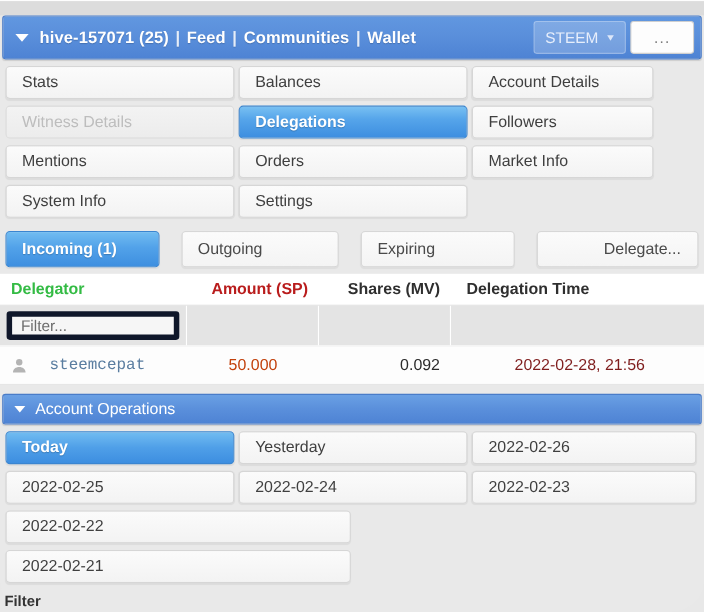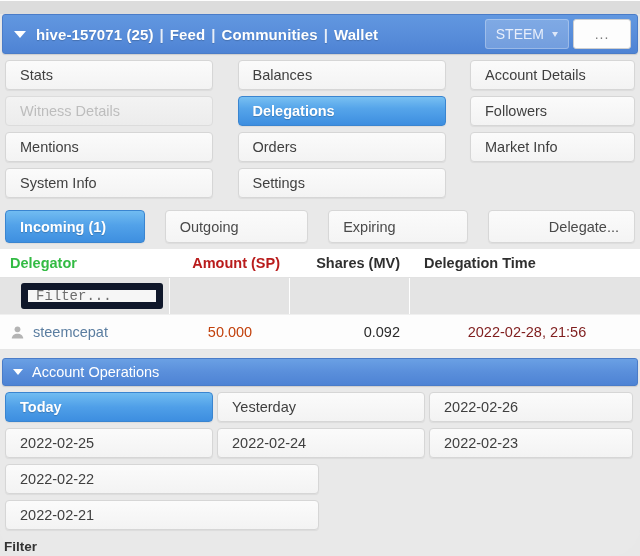--- a/index.html
+++ b/index.html
@@ -106,21 +106,20 @@
     margin-right: 6px;
     box-sizing: border-box;
     flex: 0 0 auto;
   }
 
   
   .nav-grid {
     padding: 6px 3px 0 3px;
     display: flex;
     flex-wrap: wrap;
-    justify-content: space-between;
   }
   .nav-cell {
     height: 30px;
     margin: 0 2px 6px 2px;
     box-sizing: border-box;
     display: flex;
     align-items: center;
     padding-left: 14px;
     font-size: 14.5px;
     border-radius: 4px;
@@ -221,43 +220,42 @@
     padding: 0 6px;
   }
   .filter-cell.c1 { width: 170px; }
   .filter-cell.c2 { width: 120px; }
   .filter-cell.c3 { width: 120px; }
   .filter-cell.c4 { width: 230px; border-right: none; }
   .filter-input {
     width: 100%;
     height: 26px;
     box-sizing: border-box;
-    border: 7px solid #0f172a;
+    border: 5px solid #0f172a;
     border-radius: 3px;
     background: #f6f6f6;
-    font-family: Liberation Mono, monospace;
+    font-family: Liberation Sans, sans-serif;
     font-size: 14px;
     color: #555;
     padding: 0 8px;
     outline: none;
-    margin-left: 15px;
   }
   .filter-input::placeholder { color: #6d6d6d; }
 
   .data-row {
     display: flex;
     align-items: center;
     height: 34px;
     background: #fdfdfd;
     border-top: 1px solid #f0f0f0;
     border-bottom: 1px solid #e6e6e6;
     font-size: 14.5px;
   }
   .td { box-sizing: border-box; padding: 0 10px; }
-  .td.c1 { width: 170px; display: flex; align-items: center; gap: 8px; }
+  .td.c1 { width: 170px; display: flex; align-items: center; gap: 20px; font-family: Liberation Mono, monospace; }
   .td.c2 { width: 120px; text-align: center; color: #c2410c; }
   .td.c3 { width: 120px; text-align: right; color: #2b2b2b; }
   .td.c4 { width: 230px; text-align: center; color: #7f1d1d; padding-left: 14px; }
   .user-link { color: #5a7da0; text-decoration: none; }
   .person-icon { flex: 0 0 auto; display: block; }
 
   
   .ops-header {
     height: 28px;
     margin: 8px 2px 0 2px;

